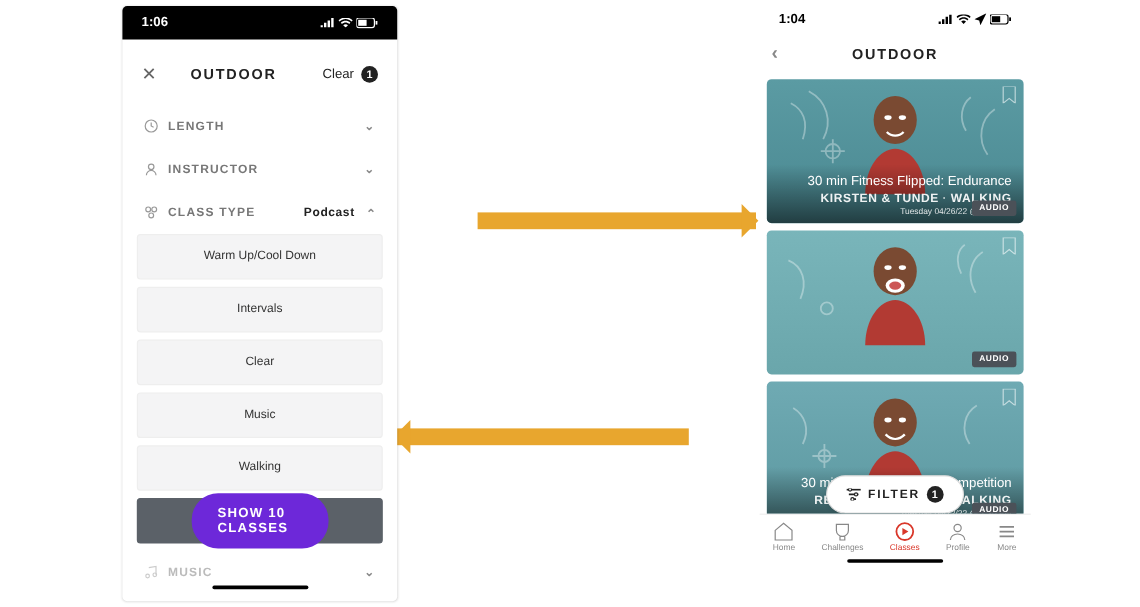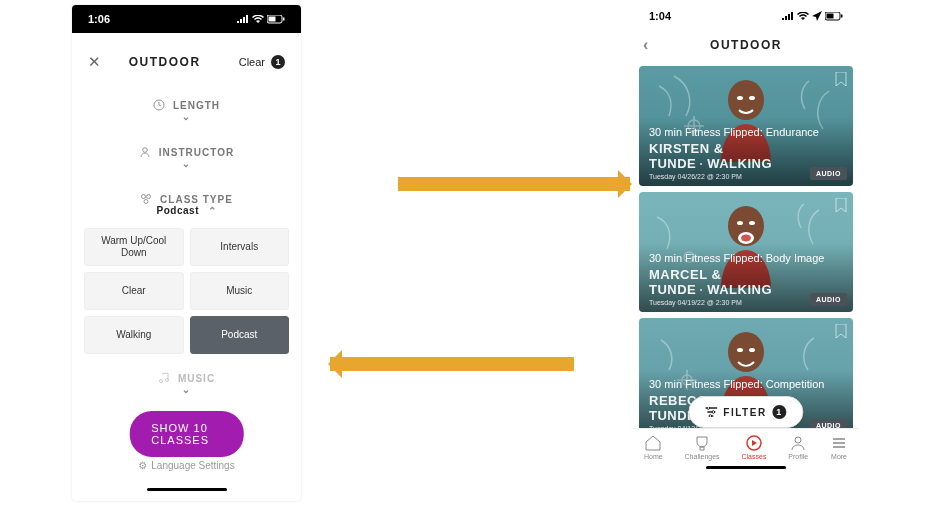--- a/index.html
+++ b/index.html
@@ -1,63 +1,63 @@
 <!DOCTYPE html>
 <html><head>
 <meta charset="utf-8">
 <style>
   * { box-sizing: border-box; margin: 0; padding: 0; font-family: -apple-system, BlinkMacSystemFont, "Segoe UI", Helvetica, Arial, sans-serif; }
   body { width: 950px; height: 506px; background: #fff; position: relative; overflow: hidden; }
   
   .phone { position: absolute; background: #fff; }
-  .phone-left { left: 72px; top: 5px; width: 229px; height: 496px; border-radius: 4px; box-shadow: 0 0 2px rgba(0,0,0,.15); }
+  .phone-left { left: 102px; top: 5px; width: 229px; height: 496px; border-radius: 4px; box-shadow: 0 0 2px rgba(0,0,0,.15); }
   .phone-right { left: 633px; top: 2px; width: 226px; height: 482px; }
 
   
   .status-bar { display: flex; justify-content: space-between; align-items: center; height: 28px; padding: 0 16px; font-size: 11px; font-weight: 600; }
   .status-black { background:#000; color:#fff; border-radius: 4px 4px 0 0; }
   .status-white { background:#fff; color:#000;text-align:right; }
   .status-icons { display:flex; gap:3px; align-items:center; }
   .status-icons svg { display:block; }
 
   
   .modal-header { display:flex; align-items:center; justify-content:space-between; padding: 14px 12px 12px; background:#fff; border-radius: 14px 14px 0 0; margin: 6px 4px 0; position:relative; }
   .modal-header .title { font-size:12px; letter-spacing:1.5px; font-weight:600; color:#222; }
   .modal-header .clear { display:flex; align-items:center; gap:6px; font-size:11px; color:#222;margin-left:10px; }
   .badge-circle { background:#222; color:#fff; border-radius:50%; width:14px; height:14px; display:inline-flex;align-items:center;justify-content:center;font-size:9px;font-weight:600; }
   .close-x { font-size:15px; color:#666; font-weight:300; }
 
   .filter-body { padding: 4px 10px 0; }
-  .filter-section { display:flex; align-items:center; justify-content:space-between; padding: 12px 8px; font-size:10px; letter-spacing:1px; color:#777; font-weight:600;flex-direction:column; }
+  .filter-section { display:flex; align-items:center; justify-content:space-between; padding: 12px 8px; font-size:10px; letter-spacing:1px; color:#777; font-weight:600; }
   .filter-section .left { display:flex; align-items:center; gap:8px; }
   .filter-section .selval { color:#222; font-weight:600; letter-spacing:.5px; font-size:10px; text-transform:none; }
   .chev { color:#888; font-size:10px; display:inline-block; }
 
-  .chip-grid { display:grid; grid-template-columns: 1fr 1fr; gap:6px; padding: 0 2px 6px; }
+  .chip-grid { display:grid; grid-template-columns: 1fr; gap:6px; padding: 0 2px 6px; }
   .chip { background:#f4f4f5; border:1px solid #eee; border-radius:3px; height:38px; display:flex; align-items:center; justify-content:center; font-size:10px; color:#333; text-align:center; line-height:1.2; padding:0 4px;}
   .chip.selected { background:#5b6168; color:#fff; border-color:#5b6168; }
   
   .faded-section { color:#bbb; }
   .lang { text-align:center; font-size:10px; color:#999; padding:6px 0; }
   .home-indicator { width:80px; height:3px; background:#000; border-radius:2px; margin: 4px auto 6px; }
 
-  .cta { position:absolute; left:50%; transform:translateX(-50%); bottom:44px; background:#a21caf; color:#fff; font-size:11px; font-weight:400; letter-spacing:1px; padding:11px 22px; border-radius:22px; }
+  .cta { position:absolute; left:50%; transform:translateX(-50%); bottom:44px; background:#6d28d9; color:#fff; font-size:11px; font-weight:700; letter-spacing:1px; padding:11px 22px; border-radius:22px; }
 
   
   .nav-header { display:flex; align-items:center; justify-content:center; position:relative; height:30px; font-size:12px; letter-spacing:1.5px; font-weight:600; color:#222;}
   .back-chev { position:absolute; left:10px; color:#888; font-size:16px; }
-  .feed { padding: 6px 6px 0; max-height: 368px; overflow:hidden; position:relative; }
+  .feed { padding: 6px 6px 0; max-height: 368px; overflow:hidden; position:relative;text-align:right; }
   .card { position:relative; border-radius:4px; overflow:hidden; margin-bottom:6px; height:120px; background: linear-gradient(180deg,#5b9ba3 0%, #4a8891 100%); }
   .card:nth-child(2){ background: linear-gradient(180deg,#79b5ba 0%, #6aa6ab 100%); }
   .card:nth-child(3){ background: linear-gradient(180deg,#6faab3 0%, #5c98a0 100%); }
   .card svg.sparkle { position:absolute; left:0; top:0; width:100%; height:100%; opacity:.35; }
   .card .bookmark { position:absolute; top:6px; right:6px; color:rgba(255,255,255,.6);}
   .card .overlay { position:absolute; left:0; right:0; bottom:0; padding:8px 10px 6px; background: linear-gradient(to top, rgba(0,0,0,.55), rgba(0,0,0,0)); color:#fff;}
   .card .title { font-size:11px; font-weight:500; margin-bottom:3px;}
-  .card .meta { font-size:13px; letter-spacing:.5px; opacity:.92; font-weight:600;}
+  .card .meta { font-size:10px; letter-spacing:.5px; opacity:.92; font-weight:600;}
   .card .meta .dot { opacity:.7; padding:0 3px;}
   .card .date { font-size:7px; opacity:.85; margin-top:2px;}
   .card .audio { position:absolute; right:6px; bottom:6px; background:#4b5158; color:#fff; font-size:7px; letter-spacing:.5px; padding:3px 6px; border-radius:2px; font-weight:600;}
   .person { position:absolute; left:50%; top:6px; transform:translateX(-50%); }
 
   .filter-pill { position:absolute; left:50%; bottom:0px; transform:translateX(-50%); background:#fff; border:1px solid #ddd; border-radius:22px; padding:8px 16px; display:flex; align-items:center; gap:6px; font-size:10px; letter-spacing:1.5px; font-weight:600; color:#222; box-shadow:0 1px 4px rgba(0,0,0,.1);}
   
   .tabbar { display:flex; justify-content:space-around; align-items:center; border-top:1px solid #eee; padding:6px 0 2px; }
   .tabbar .tab { display:flex; flex-direction:column; align-items:center; gap:2px; font-size:7px; color:#888;}
   .tabbar .tab.active { color:#d9372a; }
@@ -251,25 +251,20 @@
           <ellipse cx="45" cy="28" rx="18" ry="20" fill="#7a4a32"></ellipse>
           <path d="M20 90c0-22 12-38 25-38s25 16 25 38" fill="#b23a33"></path>
           <ellipse cx="39" cy="25" rx="3" ry="2" fill="#fff"></ellipse>
           <ellipse cx="51" cy="25" rx="3" ry="2" fill="#fff"></ellipse>
           <ellipse cx="45" cy="40" rx="8" ry="6" fill="#fff"></ellipse>
           <ellipse cx="45" cy="40" rx="5" ry="3.5" fill="#c55"></ellipse>
         </svg>
       <span class="bookmark"><svg width="12" height="14" viewBox="0 0 12 14">
             <path d="M1 0h10v14l-5-4-5 4z" fill="none" stroke="currentColor"></path>
           </svg></span>
-      <div class="overlay">
-        <div class="title">30 min Fitness Flipped: Body Image</div>
-        <div class="meta"><span>MARCEL &amp; TUNDE</span><span class="dot">·</span><span>WALKING</span></div>
-        <div class="date">Tuesday 04/19/22 @ 2:30 PM</div>
-      </div>
       <span class="audio">AUDIO</span>
     </div>
 
     <div class="card">
       <svg class="sparkle" viewBox="0 0 214 120">
           <g stroke="#fff" stroke-width="1.5" fill="none">
             <path d="M22 22c10 6 14 18 8 30"></path>
             <path d="M175 20c-10 6-14 20-6 32"></path>
             <circle cx="48" cy="62" r="5"></circle>
             <path d="M48 52v20M38 62h20"></path>

